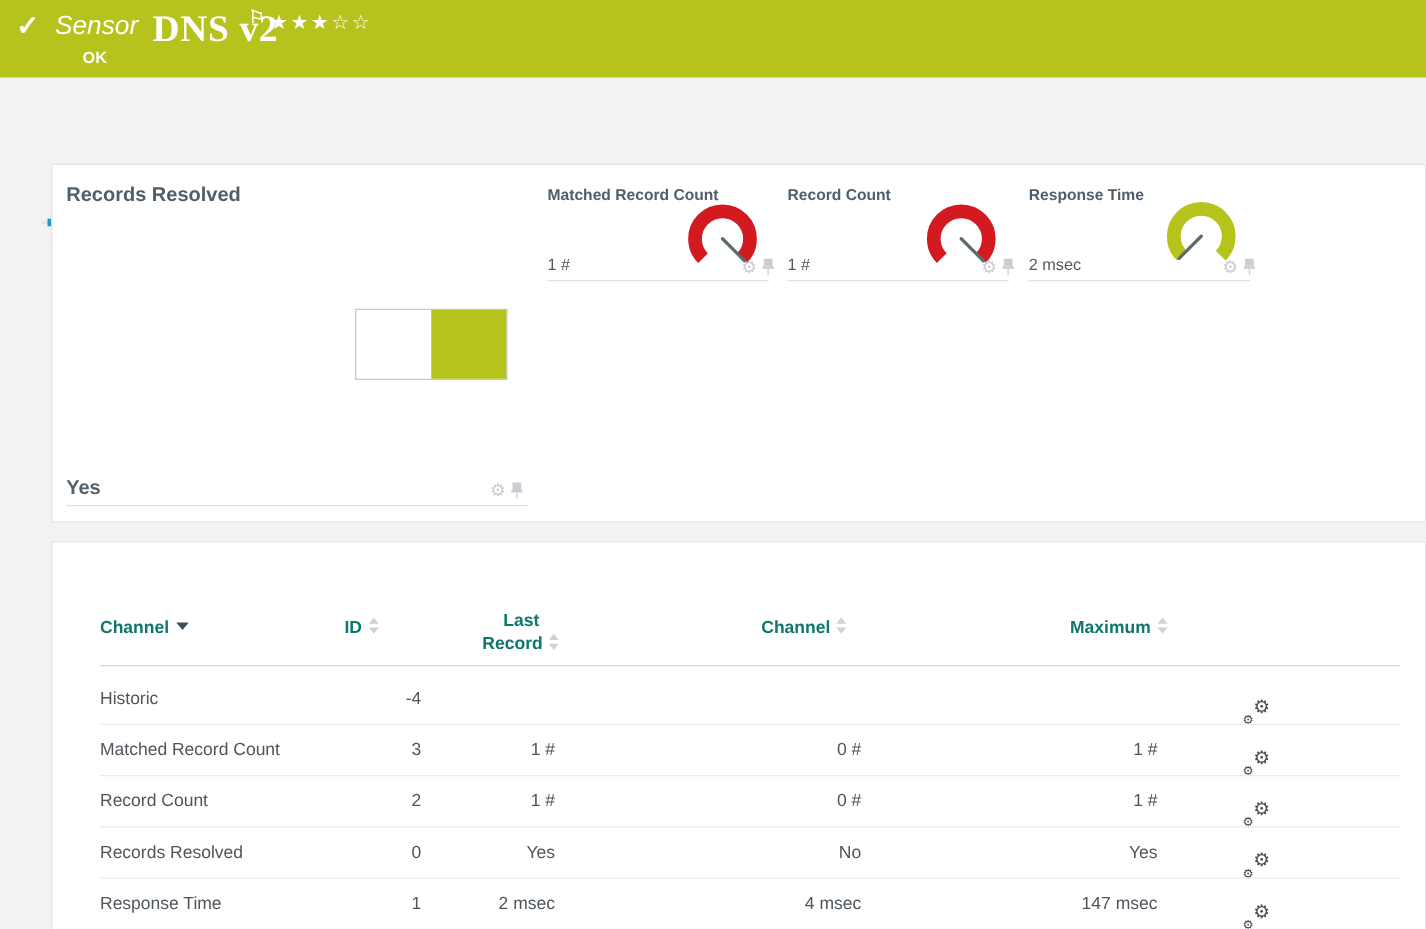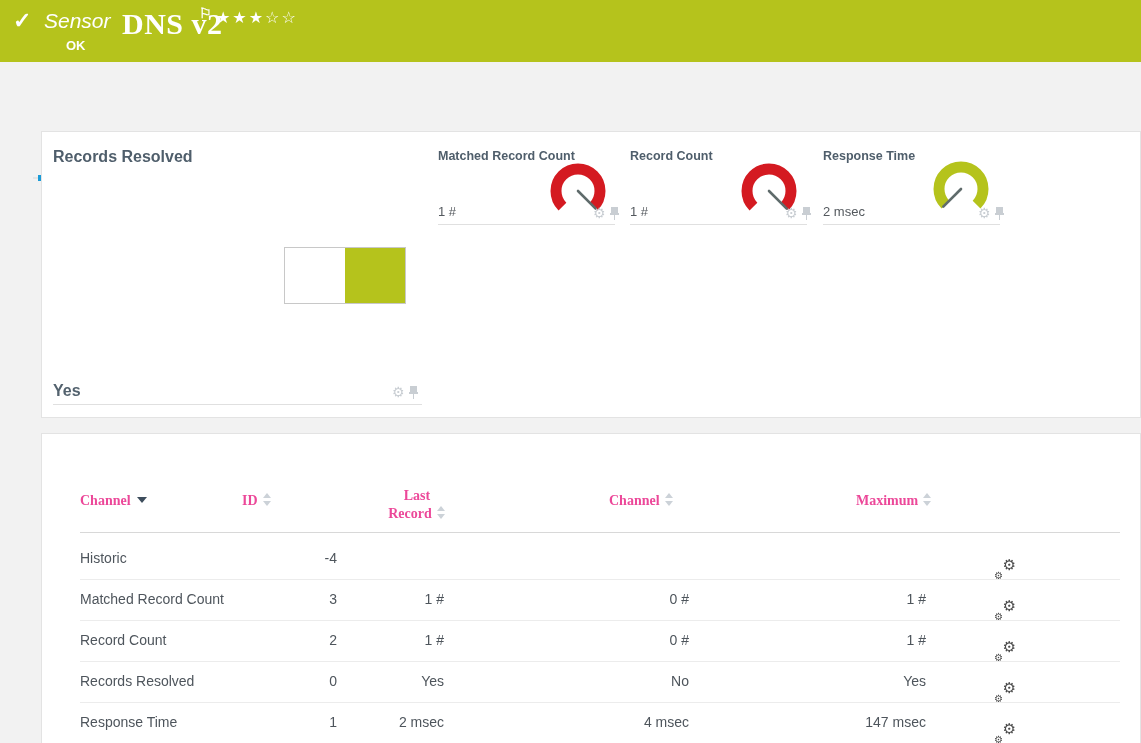--- a/index.html
+++ b/index.html
@@ -45,23 +45,23 @@
   .minicons { position:absolute; display:flex; align-items:center; gap:4px; color:#c9ced3; }
   .minicons .g { font-size:14px; line-height:1; }
   .pin { display:inline-block; position:relative; width:9px; height:13px; }
   .pin::before { content:""; position:absolute; left:1px; top:0; width:7px; height:6px; background:#c9ced3; }
   .pin::after { content:""; position:absolute; left:0; top:6px; width:9px; height:2px; background:#c9ced3; }
   .pin i { position:absolute; left:4px; top:8px; width:1.5px; height:5px; background:#c9ced3; }
 
   .gauge { position:absolute; }
 
   
-  .thead-cell { position:absolute; font-size:14px; font-weight:bold; color:#ec4899; white-space:nowrap; cursor:pointer;font-family:Liberation Serif, serif; }
+  .thead-cell { position:absolute; font-size:14px; font-weight:bold; color:#0f766e; white-space:nowrap; cursor:pointer; }
   .t-center { text-align:center; }
-  .t-right { text-align:left; }
+  .t-right { text-align:center; }
   .sort { display:inline-block; width:9px; height:13px; position:relative; margin-left:5px; vertical-align:-1px; }
   .sort::before { content:""; position:absolute; left:0; top:0; border-left:4.5px solid transparent; border-right:4.5px solid transparent; border-bottom:5px solid #ccd2d8; }
   .sort::after { content:""; position:absolute; left:0; bottom:0; border-left:4.5px solid transparent; border-right:4.5px solid transparent; border-top:5px solid #ccd2d8; }
   .caret-down { display:inline-block; margin-left:6px; vertical-align:2px; border-left:5px solid transparent; border-right:5px solid transparent; border-top:6px solid #3d4d5c; }
   .hsep { position:absolute; left:38px; width:1040px; height:1px; background:#d8d8d8; }
   .rsep { position:absolute; left:38px; width:1040px; height:1px; background:#ececec; }
   .trow { position:absolute; left:0; width:1100px; height:41px; font-size:14px; color:#4e555c; }
   .trow span { position:absolute; top:12px; white-space:nowrap; }
   .c-channel { left:38px; }
   .c-id { left:200px; width:95px; text-align:right; }

